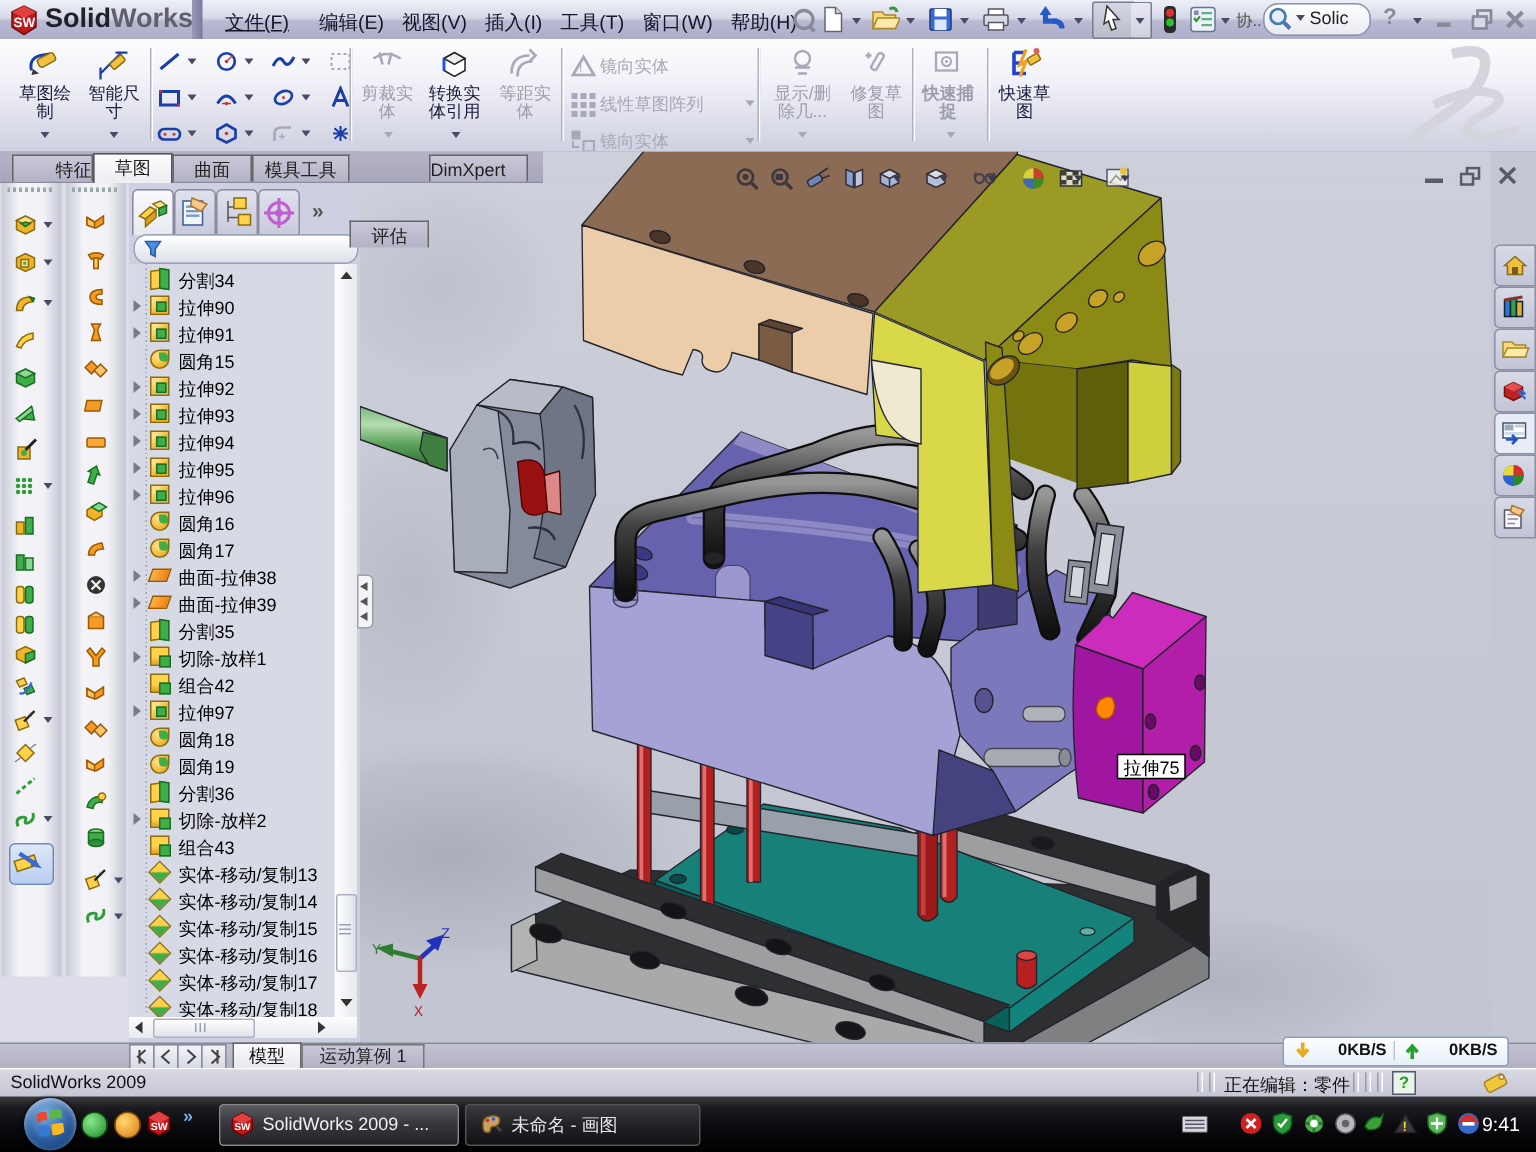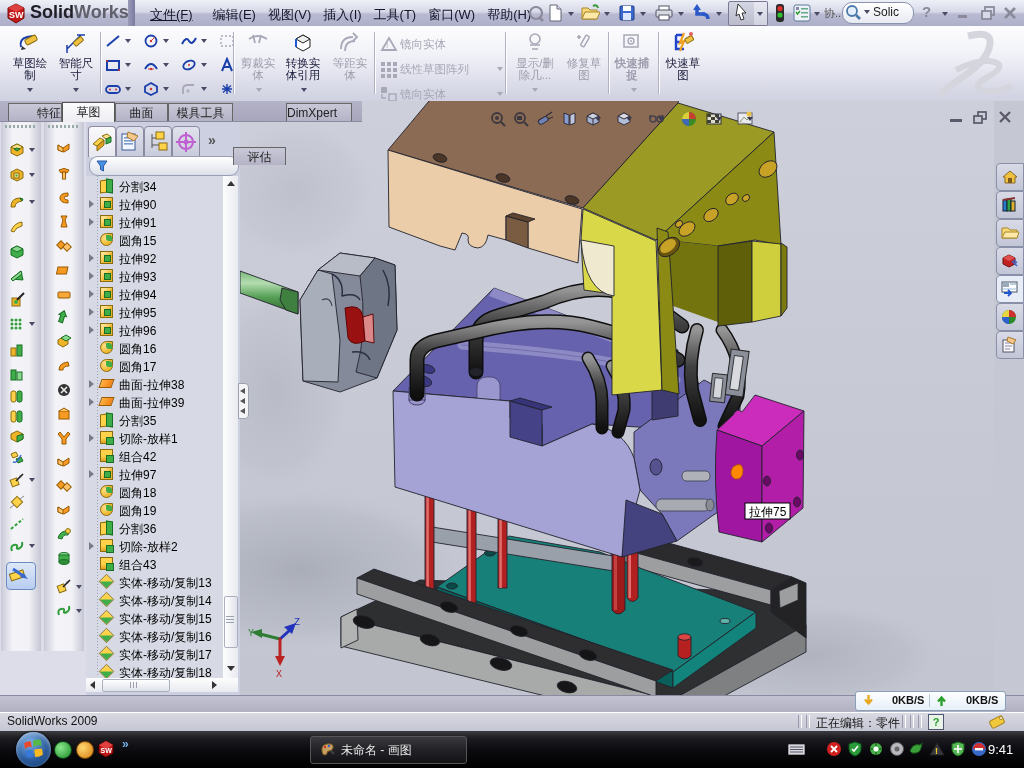--- a/index.html
+++ b/index.html
@@ -974,20 +974,36 @@
 <div class="abs" style="left:950px;top:119px;width:12px;height:3px;background:#5a5a6a;"></div>
 <svg class="abs" style="left:973px;top:111px;" width="15" height="14" viewBox="0 0 15 14">
       <rect x="5" y="1" width="8" height="7" fill="none" stroke="#5a5a6a" stroke-width="1.7"></rect>
       <rect x="1" y="5" width="8" height="7" fill="#c8cbd5" stroke="#5a5a6a" stroke-width="1.7"></rect>
     </svg>
 <svg class="abs" style="left:998px;top:110px;" width="14" height="14" viewBox="0 0 14 14">
       <path d="M2,2 L12,12 M12,2 L2,12" stroke="#5a5a6a" stroke-width="2.3"></path>
     </svg>
 
 <div class="abs" style="left:0;top:695px;width:1024px;height:17px;background:linear-gradient(#c2c2d2,#b0b0c2);border-top:1px solid #8a8aa0;"></div>
+<div class="abs" id="doctabs" style="left:84px;top:695px;width:400px;height:17px;">
+      <div class="abs" style="left:2px;top:1px;width:15px;height:15px;background:linear-gradient(#f4f4f8,#d8dae4);border:1px solid #8a8aa0;"><svg width="15" height="15" viewBox="0 0 15 15">
+          <path d="M10,3 L5,7.5 L10,12 M6,3 L6,12" stroke="#444" stroke-width="1.4" fill="none"></path>
+        </svg></div>
+      <div class="abs" style="left:18px;top:1px;width:15px;height:15px;background:linear-gradient(#f4f4f8,#d8dae4);border:1px solid #8a8aa0;"><svg width="15" height="15" viewBox="0 0 15 15">
+          <path d="M10,3 L5,7.5 L10,12" stroke="#444" stroke-width="1.4" fill="none"></path>
+        </svg></div>
+      <div class="abs" style="left:34px;top:1px;width:15px;height:15px;background:linear-gradient(#f4f4f8,#d8dae4);border:1px solid #8a8aa0;"><svg width="15" height="15" viewBox="0 0 15 15">
+          <path d="M6,3 L11,7.5 L6,12" stroke="#444" stroke-width="1.4" fill="none"></path>
+        </svg></div>
+      <div class="abs" style="left:50px;top:1px;width:15px;height:15px;background:linear-gradient(#f4f4f8,#d8dae4);border:1px solid #8a8aa0;"><svg width="15" height="15" viewBox="0 0 15 15">
+          <path d="M6,3 L11,7.5 L6,12 M10,3 L10,12" stroke="#444" stroke-width="1.4" fill="none"></path>
+        </svg></div>
+      <div class="abs" style="left:71px;top:0px;width:44px;height:16px;background:linear-gradient(#fafafc,#e8e9f0);border:1px solid #666;border-bottom:none;text-align:center;font-size:12px;color:#111;line-height:16px;">模型</div>
+      <div class="abs" style="left:117px;top:1px;width:80px;height:15px;background:linear-gradient(#c9c8d8,#b2b1c4);border:1px solid #777;border-bottom:none;text-align:center;font-size:12px;color:#222;line-height:15px;">运动算例 1</div>
+    </div>
 <div class="abs" id="netmeter" style="left:855px;top:691px;width:149px;height:18px;">
       <div class="abs" style="left:0;top:0;width:149px;height:18px;background:linear-gradient(#fdfeff,#e6f0f8);border:1px solid #8aa0b8;border-radius:3px;">
 <svg class="abs" style="left:6px;top:2px;" width="13" height="13" viewBox="0 0 13 13">
           <path d="M6.5,1 L6.5,8 M3,5.5 L6.5,9.5 L10,5.5" stroke="#e8a820" stroke-width="2.4" fill="none"></path>
         </svg>
 <div class="abs" style="left:36px;top:2px;font-size:11px;font-weight:bold;color:#111;font-family:'Liberation Sans';">0KB/S</div>
 <div class="abs" style="left:73px;top:2px;width:1px;height:13px;background:#b8c8d8;"></div>
 <svg class="abs" style="left:79px;top:2px;" width="13" height="13" viewBox="0 0 13 13">
           <path d="M6.5,12 L6.5,5 M3,7.5 L6.5,3.5 L10,7.5" stroke="#2aa02a" stroke-width="2.4" fill="none"></path>
         </svg>
@@ -1024,20 +1040,28 @@
           </g>
         </svg></div>
       <div class="abs" style="left:54px;top:10px;width:16px;height:16px;border-radius:50%;background:radial-gradient(circle at 35% 35%,#8ae88a,#1a8a2a);border:1px solid #0a4a14;"></div>
       <div class="abs" style="left:76px;top:10px;width:16px;height:16px;border-radius:50%;background:radial-gradient(circle at 35% 35%,#ffd870,#d87a10);border:1px solid #7a4a00;"></div>
       <svg class="abs" style="left:97px;top:9px;" width="18" height="18" viewBox="0 0 18 18">
         <polygon points="2,5 9,1 16,5 16,13 9,17 2,13" fill="#c01818" stroke="#600"></polygon>
         <polygon points="2,5 9,1 16,5 9,9" fill="#e04040"></polygon>
         <text x="3.5" y="13" font-size="7" font-weight="bold" fill="#fff">SW</text>
       </svg>
       <div class="abs" style="left:122px;top:6px;font-size:12px;color:#7ab0e8;font-weight:bold;">»</div>
+      <div class="abs" style="left:146px;top:5px;width:158px;height:26px;background:linear-gradient(#5a5a62,#38383e 45%,#222226);border:1px solid #888;border-radius:3px;">
+<svg class="abs" style="left:6px;top:4px;" width="17" height="17" viewBox="0 0 18 18">
+          <polygon points="2,5 9,1 16,5 16,13 9,17 2,13" fill="#c01818" stroke="#600"></polygon>
+          <polygon points="2,5 9,1 16,5 9,9" fill="#e04040"></polygon>
+          <text x="3.5" y="13" font-size="7" font-weight="bold" fill="#fff">SW</text>
+        </svg>
+<div class="abs" style="left:28px;top:5px;font-size:12px;color:#f0f0f0;">SolidWorks 2009 - ...</div>
+      </div>
       <div class="abs" style="left:310px;top:5px;width:155px;height:26px;background:linear-gradient(#3a3a40,#232328 45%,#131316);border:1px solid #555;border-radius:3px;">
 <svg class="abs" style="left:8px;top:4px;" width="17" height="17" viewBox="0 0 17 17">
           <path d="M3,10 Q2,4 8,3 Q15,2 14,7 Q13,10 10,10 Q8,10 8,12 Q8,14 6,14 Q3,14 3,10 Z" fill="#c8a060" stroke="#7a5a20"></path>
           <circle cx="6" cy="6" r="1.2" fill="#d03030"></circle>
           <circle cx="10" cy="5" r="1.2" fill="#3060d0"></circle>
           <path d="M12,10 L15,13" stroke="#444" stroke-width="2"></path>
         </svg>
 <div class="abs" style="left:30px;top:5px;font-size:12px;color:#e8e8e8;">未命名 - 画图</div>
       </div>
       <svg class="abs" style="left:788px;top:13px;" width="17" height="11" viewBox="0 0 17 11">

